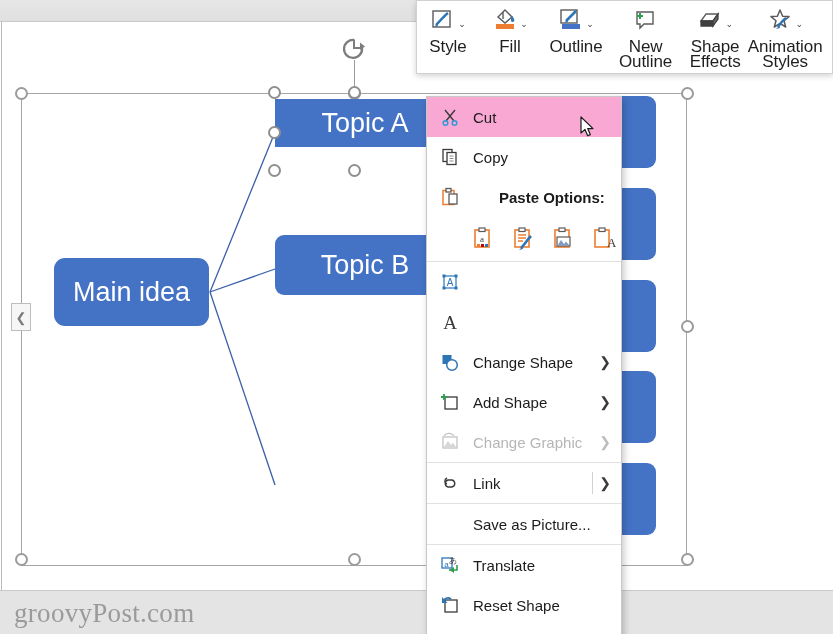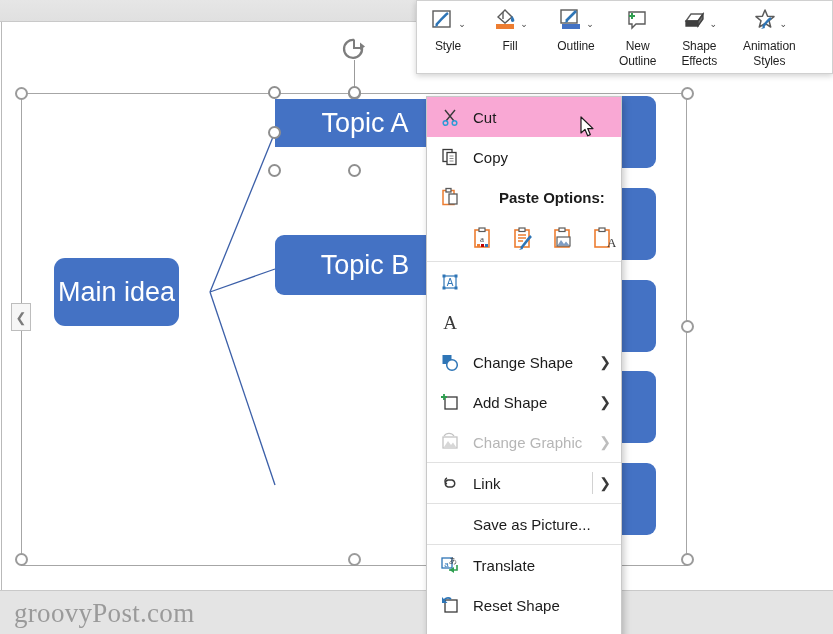--- a/index.html
+++ b/index.html
@@ -96,21 +96,21 @@
     align-items: center;
     justify-content: center;
     font-size: 27px;
     font-family: "Liberation Sans", sans-serif;
     white-space: nowrap;
     box-sizing: border-box;
   }
   .node.rounded { border-radius: 9px; }
   .node.main {
     left: 54px; top: 258px;
-    width: 125px; height: 68px;
+    width: 155px; height: 68px;
     border-radius: 11px;
   }
   .node.topicA {
     left: 275px; top: 99px;
     width: 180px; height: 48px;
     border-radius: 0;
   }
   .node.topicB { left: 275px; top: 235px; width: 180px; height: 60px; }
   .node.topicC { left: 275px; top: 418px; width: 180px; height: 68px; }
 
@@ -194,21 +194,21 @@
     height: 30px;
     gap: 2px;
   }
   .mt-caret {
     font-size: 9px;
     color: #444;
     line-height: 1;
     transform: translateY(2px);
   }
   .mt-label {
-    font-size: 12px;
+    font-size: 17px;
     color: #1f1f1f;
     text-align: center;
     line-height: 15px;
     margin-top: 2px;
     letter-spacing: -.1px;
   }
 
   
   .ctx-menu {
     position: absolute;

